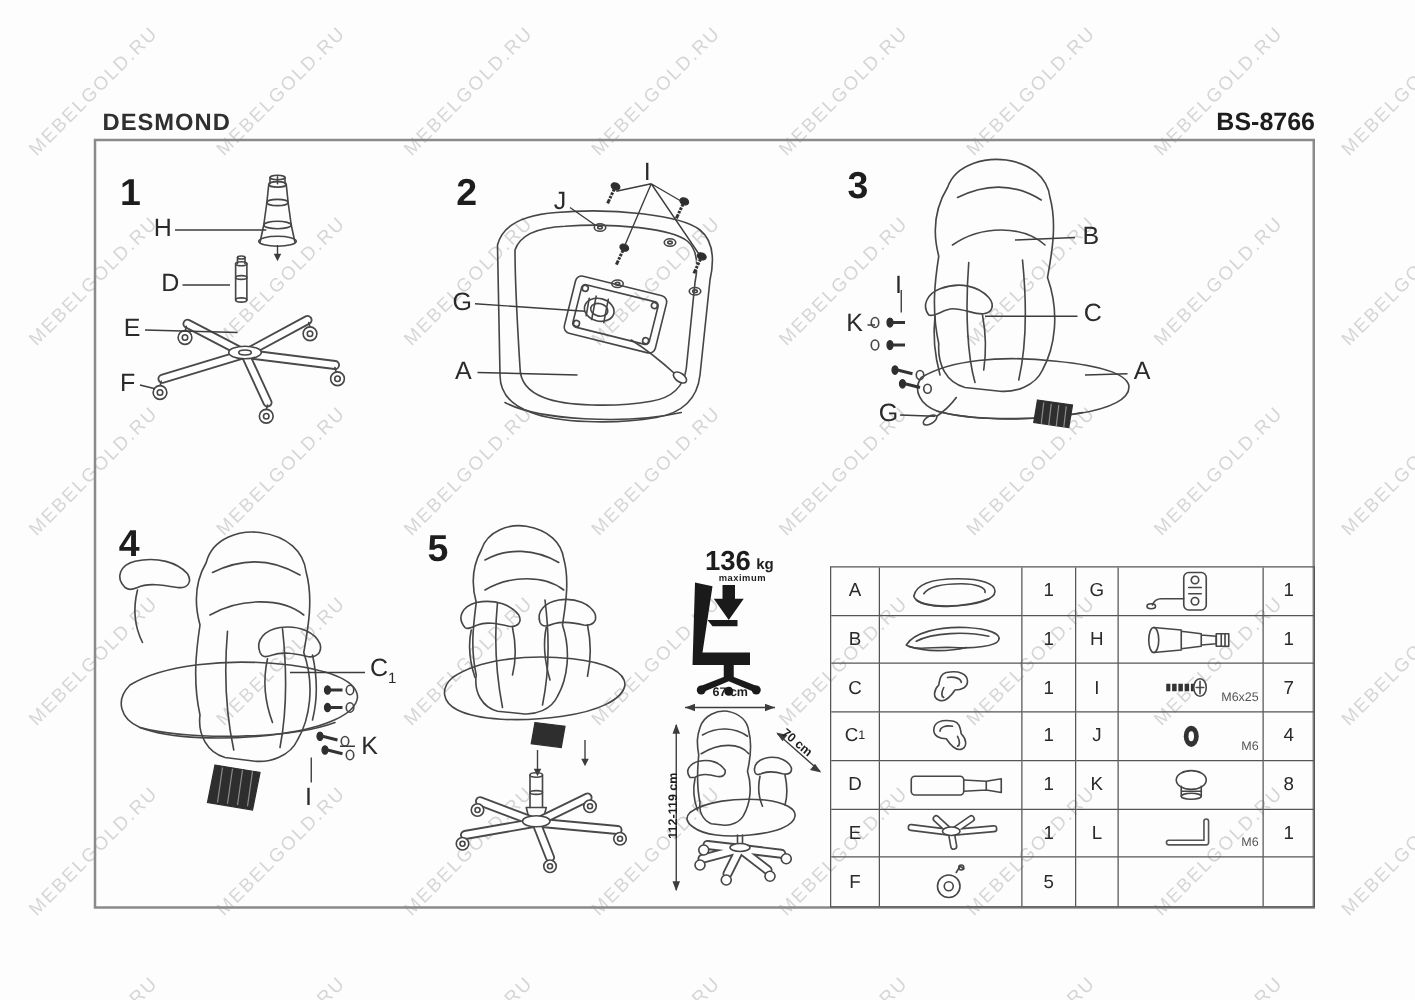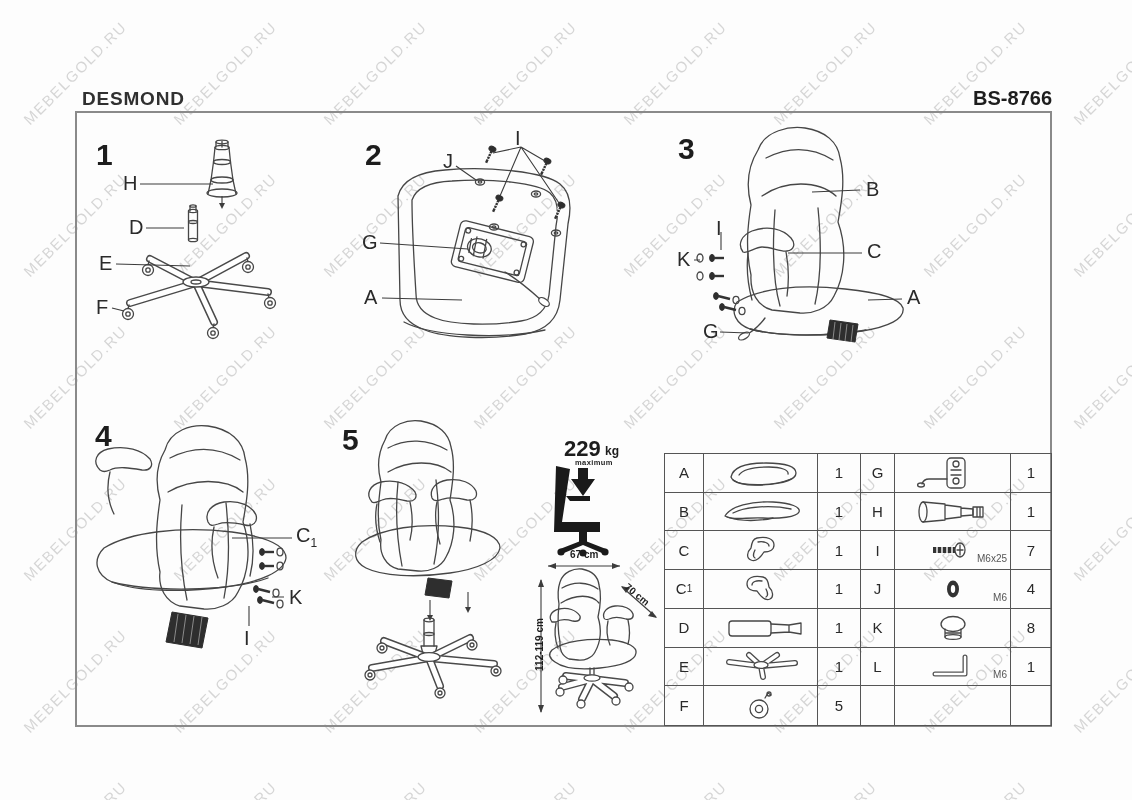--- a/index.html
+++ b/index.html
@@ -383,21 +383,21 @@
   <span class="txt plabel" style="left:716px;top:217px">I</span>
   <span class="txt plabel" style="left:677px;top:248px">K</span>
   <span class="txt plabel" style="left:867px;top:240px">C</span>
   <span class="txt plabel" style="left:907px;top:286px">A</span>
   <span class="txt plabel" style="left:703px;top:320px">G</span>
 
   <span class="txt plabel" style="left:296px;top:524px"><span>C</span><sub>1</sub></span>
   <span class="txt plabel" style="left:289px;top:586px">K</span>
   <span class="txt plabel" style="left:244px;top:627px">I</span>
 
-  <span id="load-val" class="txt dim">229</span>
+  <span id="load-val" class="txt dim">136</span>
   <span id="load-unit" class="txt dim">kg</span>
   <span id="load-note" class="txt dim">maximum</span>
   <span id="dim-w" class="txt dim">67 cm</span>
   <span id="dim-h" class="txt dim">112-119 cm</span>
   <span id="dim-d" class="txt dim">70 cm</span>
 
   <div id="ptable">
 
     <div class="cell tlbl">A</div>
     <div class="cell">

